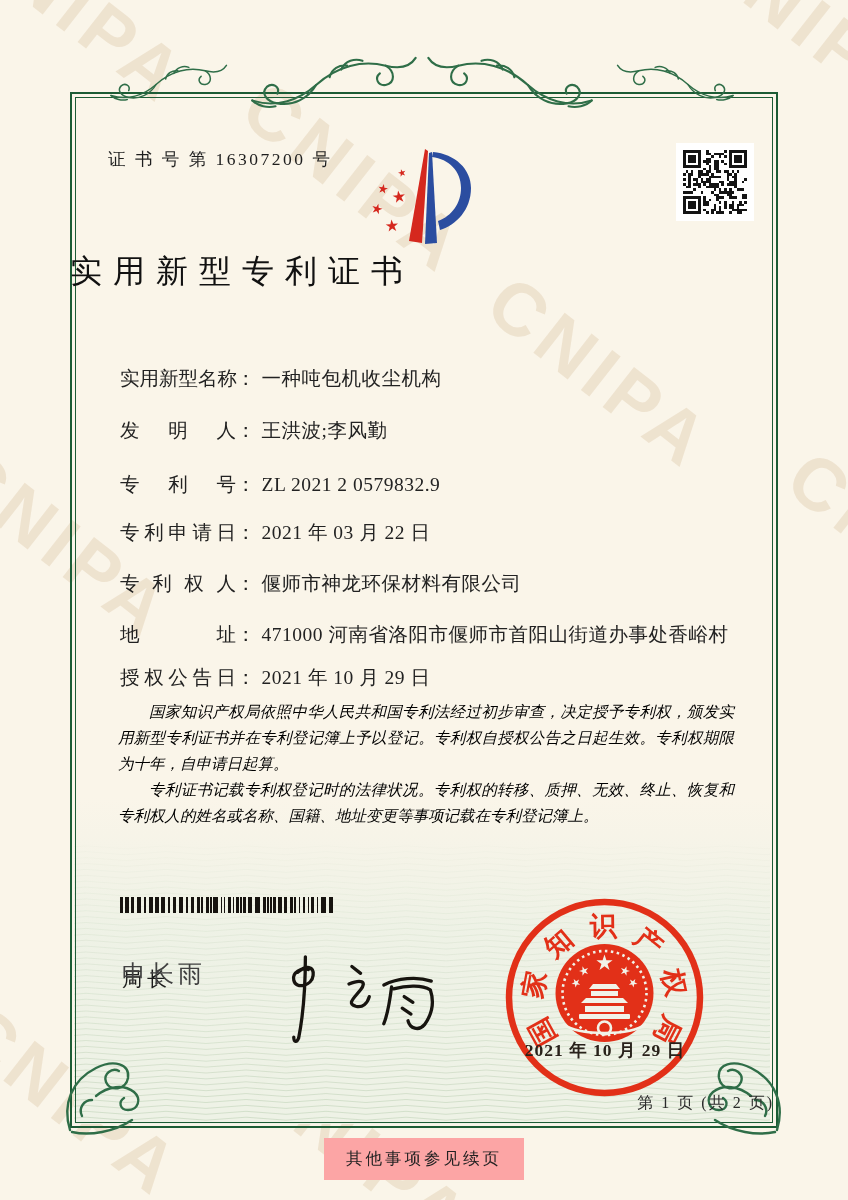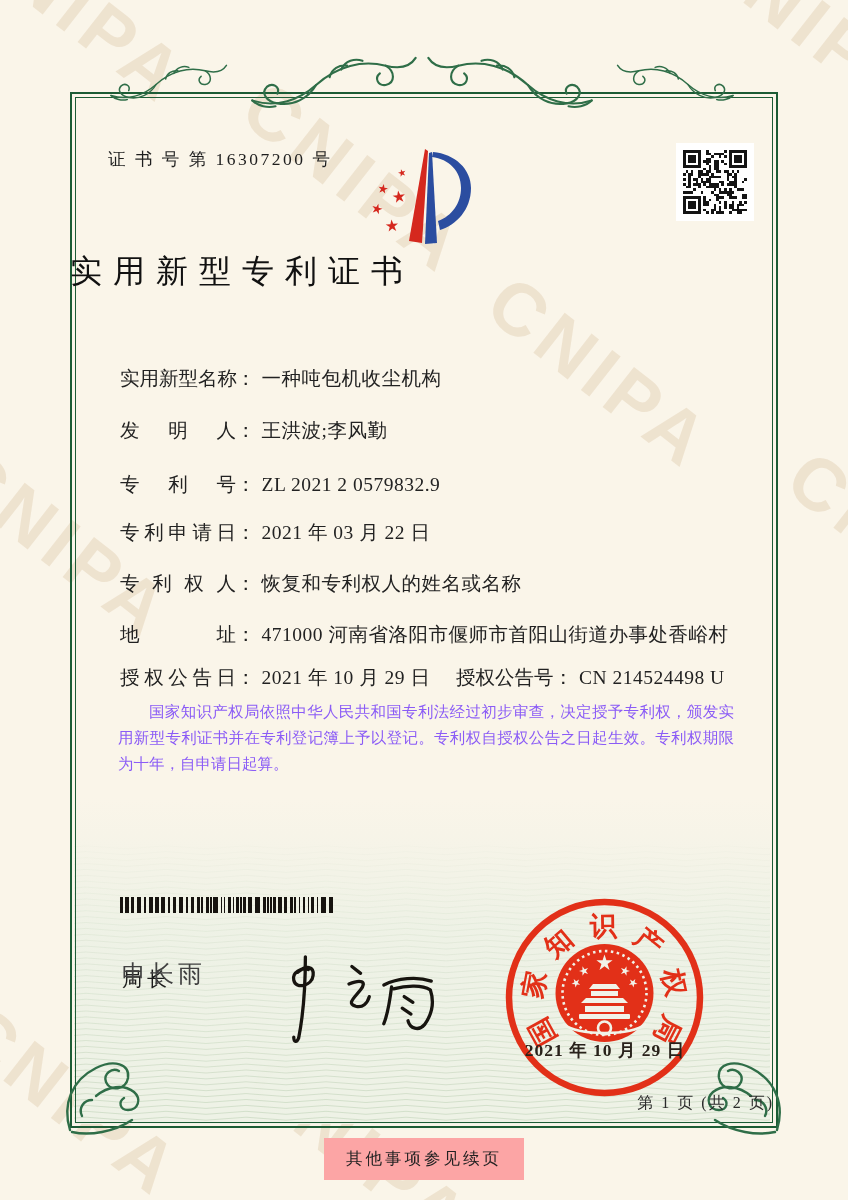--- a/index.html
+++ b/index.html
@@ -37,21 +37,21 @@
          font-size:32px;font-weight:400;letter-spacing:11px;color:#111;z-index:4}
   
   .fields{position:absolute;left:120px;top:357px;width:640px;z-index:4;font-size:19.5px}
   .frow{position:absolute;left:0;white-space:nowrap}
   .flabel{display:inline-block;width:116px;text-align:justify;text-align-last:justify;vertical-align:top}
   .fcolon{display:inline-block;margin-right:6px}
   .fvalue{letter-spacing:.5px}
   .fpair2{position:absolute;left:336px;top:0;white-space:nowrap}
   
   .bodytext{position:absolute;left:118px;top:699px;width:616px;z-index:4;
-            font-size:15.5px;line-height:26px;text-align:justify;color:#8b5cf6}
+            font-size:15.5px;line-height:26px;text-align:justify;font-style:italic;color:#000000}
   .bodytext p{margin:0;text-indent:2em}
   
   .barcode{position:absolute;left:120px;top:897px;width:218px;height:16px;z-index:4}
   .barcode b{position:absolute;top:0;bottom:0;background:#16130f}
   
   .officer-title{position:absolute;left:122px;top:966px;font-size:20px;letter-spacing:5px;z-index:4;color:#1c1c1c}
   .officer-name{position:absolute;left:122px;top:958px;font-size:24px;letter-spacing:4px;z-index:4;color:#404040}
   .sig{position:absolute;left:248px;top:953px;z-index:4}
   
   .seal{position:absolute;left:497px;top:890px;z-index:5}
@@ -399,35 +399,33 @@
   <div class="frow" style="top:60px">
     <span class="flabel">发明人</span><span class="fcolon">：</span><span class="fvalue">王洪波;李风勤</span>
   </div>
   <div class="frow" style="top:114px">
     <span class="flabel">专利号</span><span class="fcolon">：</span><span class="fvalue">ZL 2021 2 0579832.9</span>
   </div>
   <div class="frow" style="top:162px">
     <span class="flabel">专利申请日</span><span class="fcolon">：</span><span class="fvalue">2021 年 03 月 22 日</span>
   </div>
   <div class="frow" style="top:213px">
-    <span class="flabel">专利权人</span><span class="fcolon">：</span><span class="fvalue">恢复和专利权人的姓名或名称</span>
+    <span class="flabel">专利权人</span><span class="fcolon">：</span><span class="fvalue">偃师市神龙环保材料有限公司</span>
   </div>
   <div class="frow" style="top:264px">
     <span class="flabel">地址</span><span class="fcolon">：</span><span class="fvalue">471000 河南省洛阳市偃师市首阳山街道办事处香峪村</span>
   </div>
   <div class="frow" style="top:307px">
     <span class="flabel">授权公告日</span><span class="fcolon">：</span><span class="fvalue">2021 年 10 月 29 日</span>
-    <span class="fpair2">
-      <span>授权公告号</span><span class="fcolon">：</span><span class="fvalue">CN 214524498 U</span>
-    </span>
   </div>
 </div>
 
 <div class="bodytext">
   <p>国家知识产权局依照中华人民共和国专利法经过初步审查，决定授予专利权，颁发实用新型专利证书并在专利登记簿上予以登记。专利权自授权公告之日起生效。专利权期限为十年，自申请日起算。</p>
+  <p>专利证书记载专利权登记时的法律状况。专利权的转移、质押、无效、终止、恢复和专利权人的姓名或名称、国籍、地址变更等事项记载在专利登记簿上。</p>
 </div>
 
 <div class="barcode" id="barcode">
     <b style="left: 0px; width: 3px;"></b>
     <b style="left: 4.5px; width: 4.5px;"></b>
     <b style="left: 10.5px; width: 3px;"></b>
     <b style="left: 16.5px; width: 4.5px;"></b>
     <b style="left: 24px; width: 1.5px;"></b>
     <b style="left: 28.5px; width: 4.5px;"></b>
     <b style="left: 34.5px; width: 4.5px;"></b>

